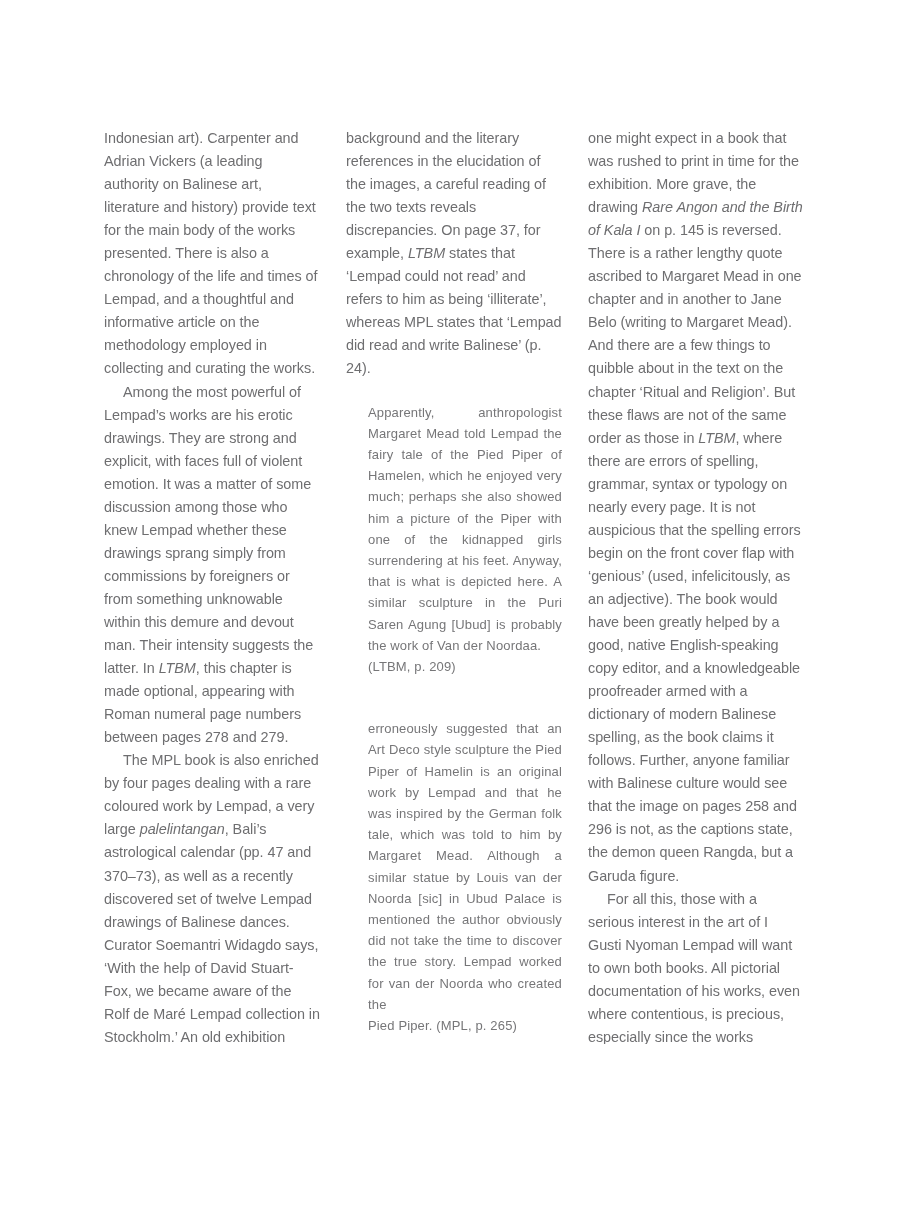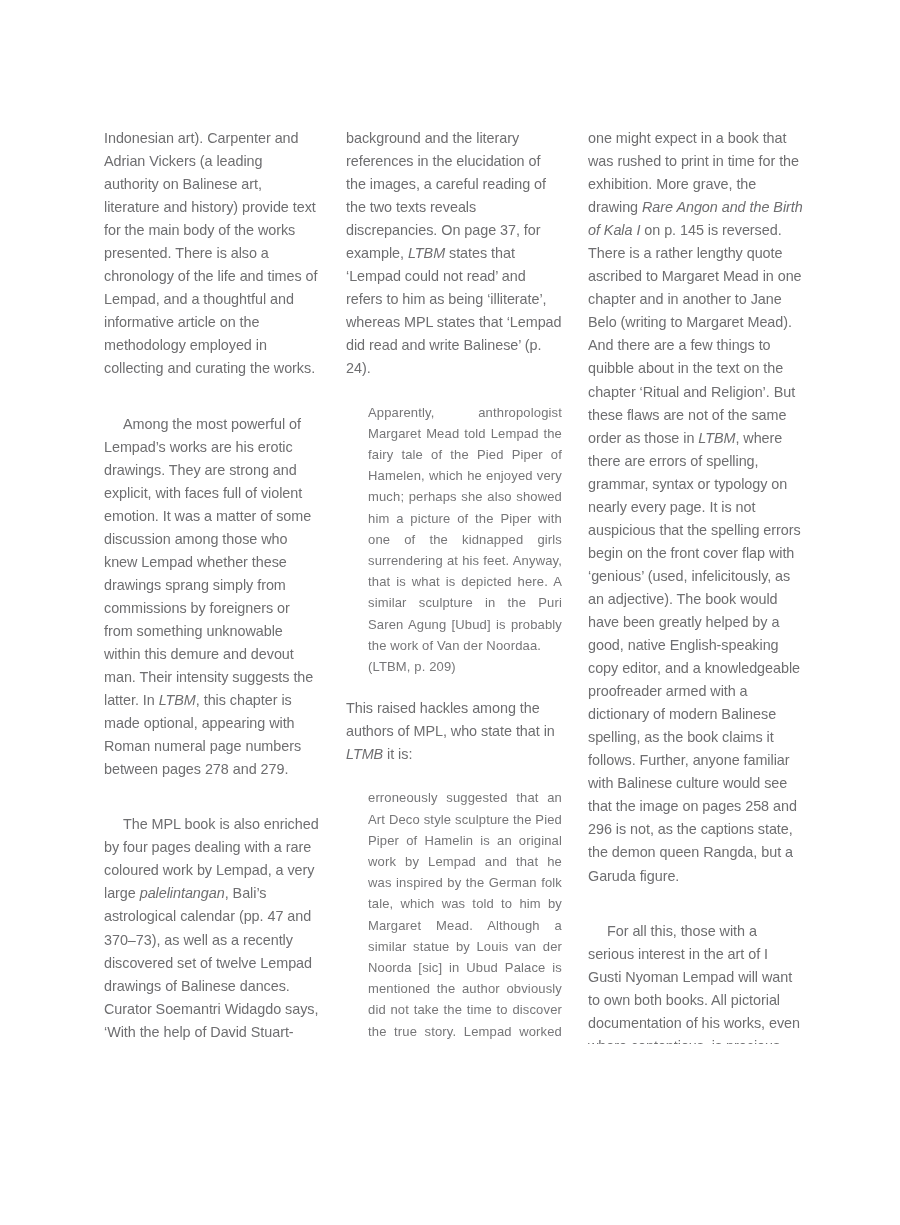--- a/index.html
+++ b/index.html
@@ -42,21 +42,20 @@
     margin: 0;
     font-size: 14.4px;
     line-height: 23.05px;
     color: #6e6e70;
     letter-spacing: -0.05px;
     text-align: left;
     word-spacing: 0px;
   }
   p.body.indent {
     text-indent: 19px;
-    margin-top: 32px;
   }
 
   .quote {
     margin: 0;
     padding: 0 0 0 22px;
     font-size: 13px;
     line-height: 21.2px;
     color: #767678;
     text-align: justify;
     text-justify: inter-word;
@@ -98,21 +97,20 @@
     </div>
 
     <div class="column">
       <p class="body">background and the literary references in the elucidation of the images, a careful reading of the two texts reveals discrepancies. On page 37, for example, <i>LTBM</i> states that ‘Lempad could not read’ and refers to him as being ‘illiterate’, whereas MPL states that ‘Lempad did read and write Balinese’ (p. 24).</p>
       <div class="spacer-quote-top"></div>
       <blockquote class="quote">
         <span>Apparently, anthropologist Margaret Mead told Lempad the fairy tale of the Pied Piper of Hamelen, which he enjoyed very much; perhaps she also showed him a picture of the Piper with one of the kidnapped girls surrendering at his feet. Anyway, that is what is depicted here. A similar sculpture in the Puri Saren Agung [Ubud] is probably the work of Van der Noordaa.</span>
         <span class="last-line">(LTBM, p. 209)</span>
       </blockquote>
       <div class="spacer-quote-bottom"></div>
-      <p class="body">This raised hackles among the authors of MPL, who state that in <i>LTMB</i> it is:</p>
       <div class="spacer-quote-top"></div>
       <blockquote class="quote">
         <span>erroneously suggested that an Art Deco style sculpture the Pied Piper of Hamelin is an original work by Lempad and that he was inspired by the German folk tale, which was told to him by Margaret Mead. Although a similar statue by Louis van der Noorda [sic] in Ubud Palace is mentioned the author obviously did not take the time to discover the true story. Lempad worked for van der Noorda who created the</span>
         <span class="last-line">Pied Piper. (MPL, p. 265)</span>
       </blockquote>
       <div class="spacer-quote-bottom"></div>
 
     </div>
 
     <div class="column">

